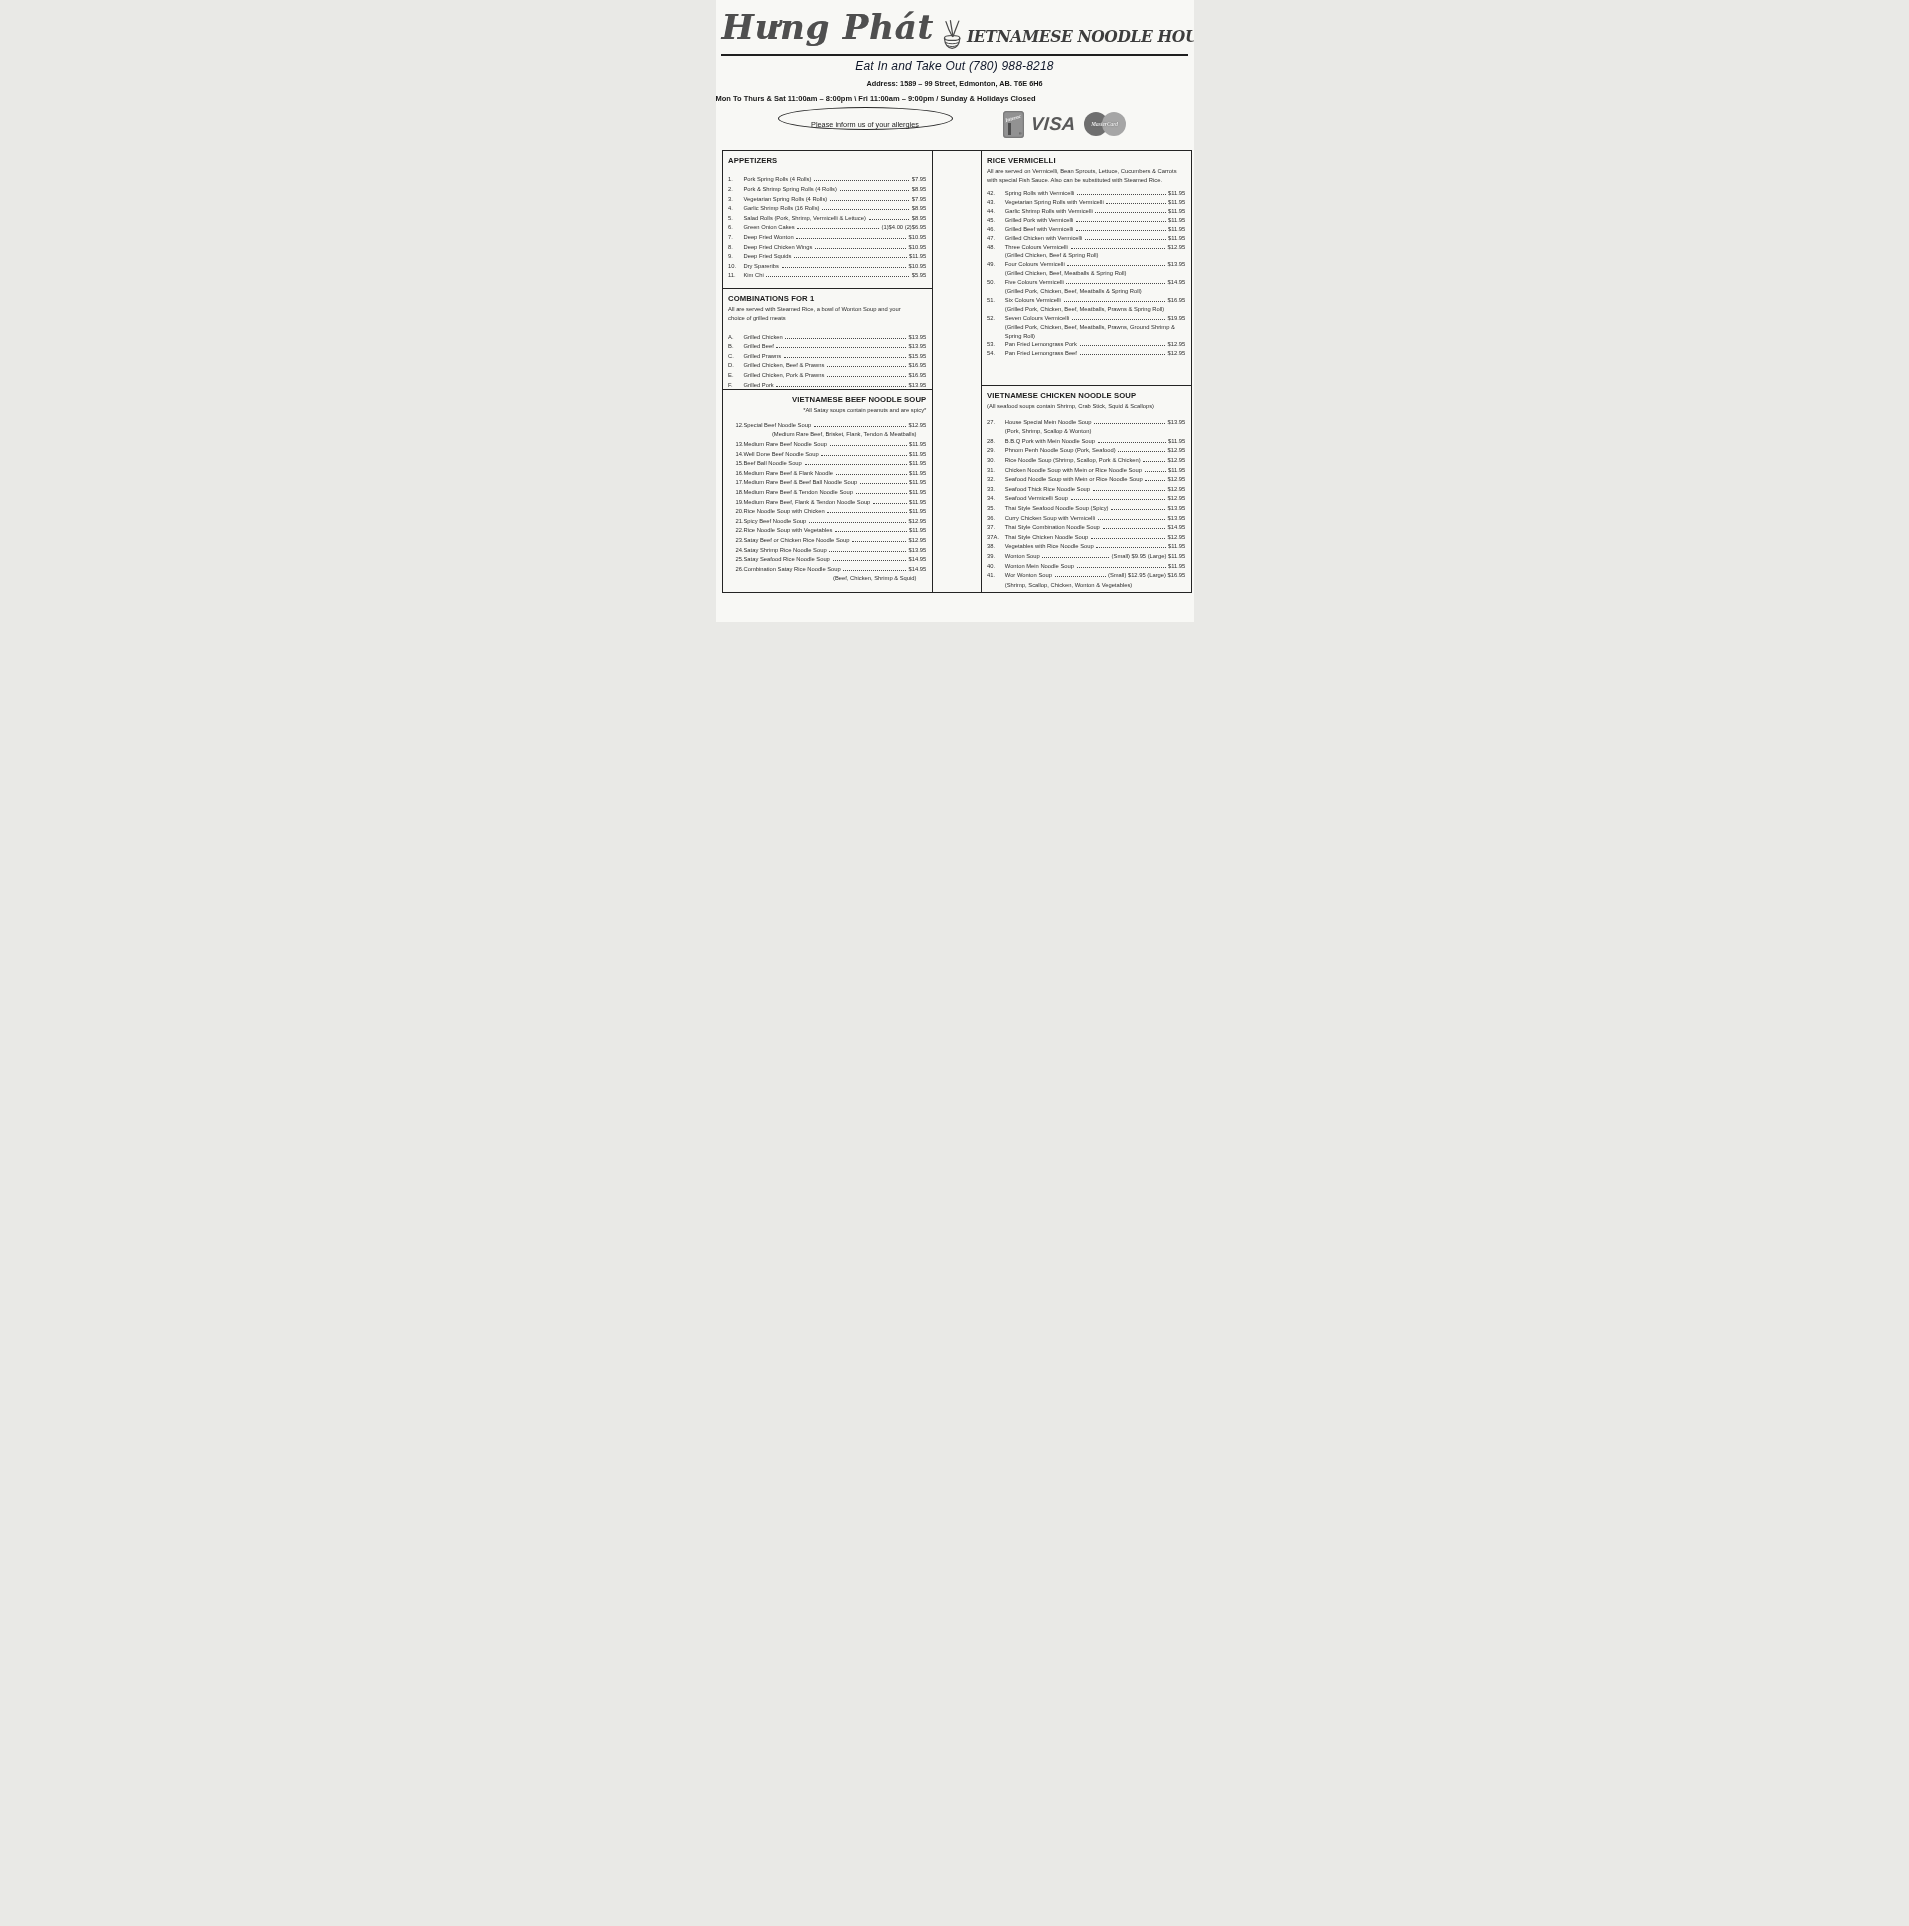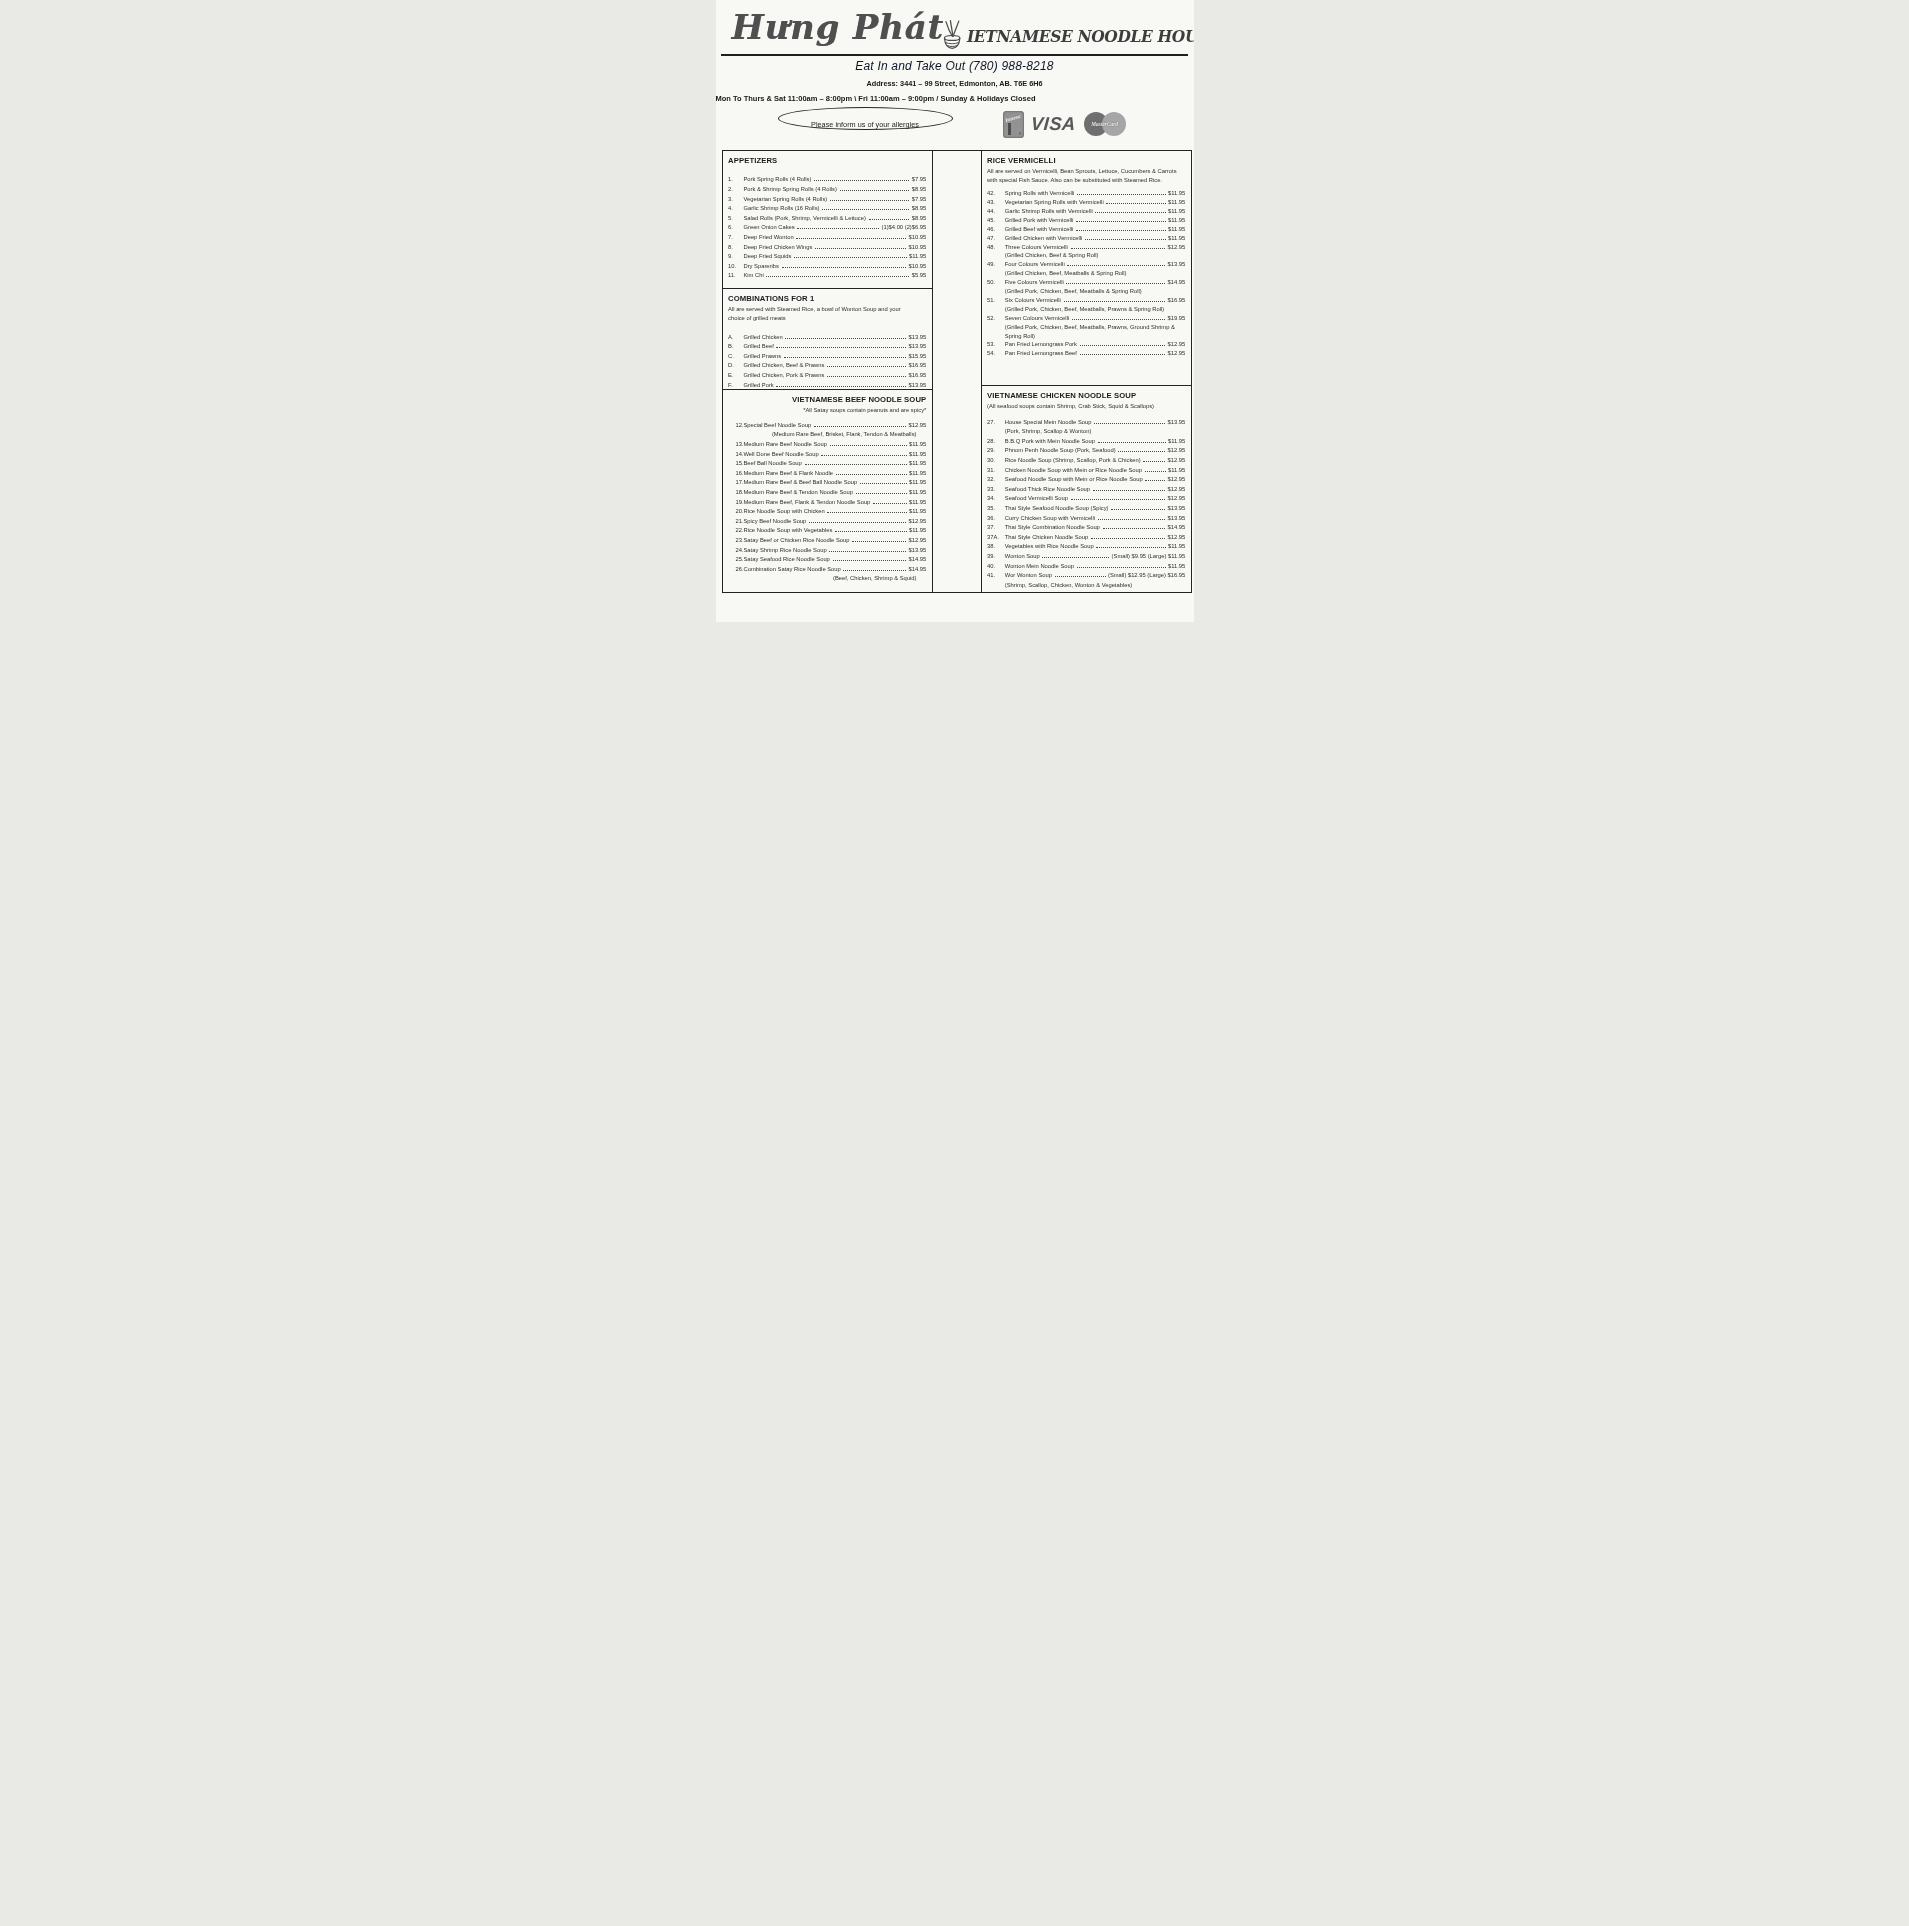--- a/index.html
+++ b/index.html
@@ -3,21 +3,21 @@
 <meta charset="utf-8">
 <style>
   html,body{margin:0;padding:0;background:#e9e9e6;}
   .page{
     position:relative;width:478px;height:622px;margin:0 auto;
     background:#f8f8f5;color:#2e2e2e;
     font-family:"Liberation Sans",sans-serif;overflow:hidden;
   }
   
   .brand{
-    position:absolute;left:16px;top:10px;line-height:1;
+    position:absolute;left:6px;top:10px;line-height:1;
     font-family:"DejaVu Serif",serif;font-style:italic;font-weight:bold;
     font-size:34px;letter-spacing:0.8px;color:#4f4f4f;
     text-shadow:0.4px 0.4px 0 #7d7d7d;white-space:nowrap;
   }
   .logo-mark{position:absolute;left:225px;top:19px;width:22.3px;height:32px;}
   .brand-sub{
     position:absolute;left:251px;top:28.5px;line-height:1;
     font-family:"DejaVu Serif",serif;font-style:italic;font-weight:bold;
     font-size:16px;color:#3d3d3d;white-space:nowrap;letter-spacing:-0.4px;
     transform:scaleX(.97);transform-origin:left;
@@ -113,21 +113,21 @@
         <path d="M27 103 C36 108 54 108 63 103" stroke-width="4"></path>
       </g>
     </svg>
   </div>
 
   <div class="brand-sub">IETNAMESE NOODLE HOUSE</div>
 
   <div class="rule"></div>
 
   <div class="phone">Eat In and Take Out (780) 988-8218</div>
-  <div class="addr">Address: 3441 – 99 Street, Edmonton, AB. T6E 6H6</div>
+  <div class="addr">Address: 1589 – 99 Street, Edmonton, AB. T6E 6H6</div>
   <div class="hours">Mon To Thurs &amp; Sat 11:00am – 8:00pm \ Fri 11:00am – 9:00pm / Sunday &amp; Holidays Closed</div>
 
   <div class="allergy">
     <span>Please inform us of your allergies</span>
   </div>
 
   <div class="payments">
     <div class="interac">
       <span class="word">Interac</span>
       <span class="stick"></span>

